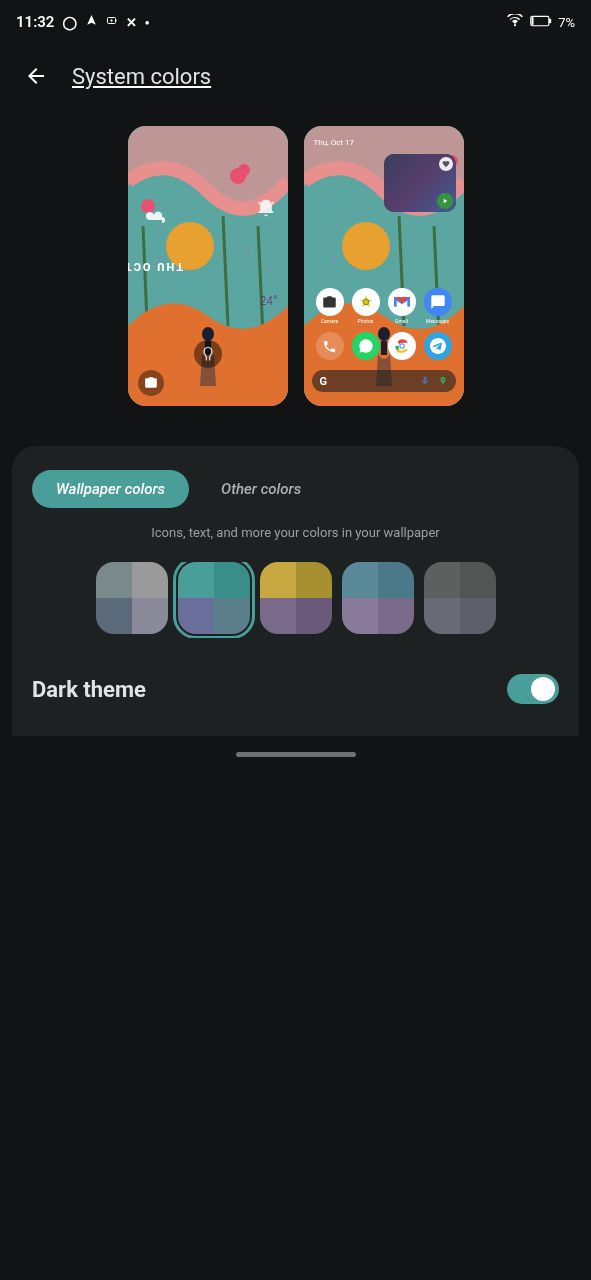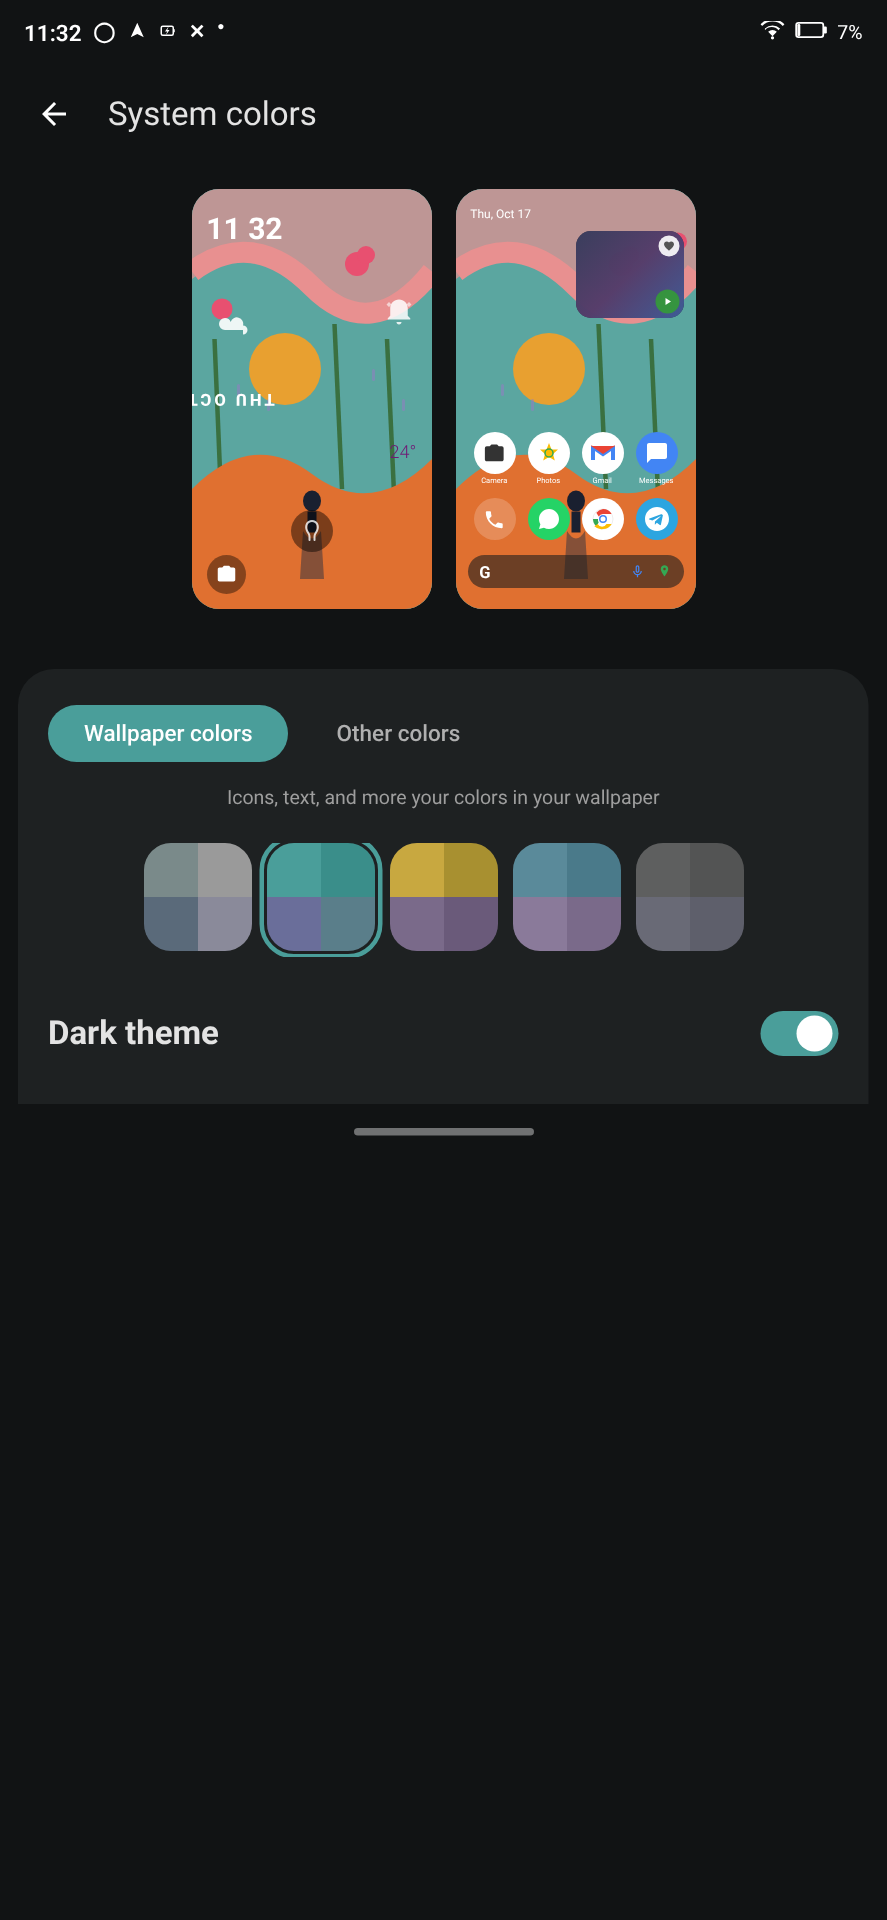--- a/index.html
+++ b/index.html
@@ -18,38 +18,40 @@
     .status-bar {
       display: flex;
       justify-content: space-between;
       align-items: center;
       padding: 8px 16px;
       height: 44px;
     }
 
     .status-left {
       display: flex;
+      align-items: center;
       gap: 8px;
       font-size: 15px;
       font-weight: 600;
     }
 
     .status-right {
       display: flex;
       align-items: center;
       gap: 6px;
       font-size: 13px;
     }
 
     
     .header {
       display: flex;
       align-items: center;
       padding: 12px 16px 20px 16px;
       gap: 16px;
+      text-decoration: underline;
     }
 
     .back-button {
       width: 40px;
       height: 40px;
       display: flex;
       align-items: center;
       justify-content: center;
       cursor: pointer;
     }
@@ -89,20 +91,21 @@
       border-radius: 24px 24px 0 0;
       margin: 0 12px;
       padding: 24px 20px;
     }
 
     
     .tabs-row {
       display: flex;
       gap: 8px;
       margin-bottom: 16px;
+      font-style: italic;
     }
 
     .tab {
       padding: 10px 24px;
       border-radius: 50px;
       font-size: 15px;
       cursor: pointer;
       font-weight: 500;
     }
 
@@ -287,21 +290,20 @@
       <rect x="50" y="140" width="2" height="8" rx="1" fill="#9080c0" opacity="0.6"></rect>
       <rect x="120" y="120" width="2" height="8" rx="1" fill="#9080c0" opacity="0.6"></rect>
       <rect x="140" y="140" width="2" height="8" rx="1" fill="#9080c0" opacity="0.6"></rect>
 
       <ellipse cx="80" cy="208" rx="6" ry="7" fill="#1a2030"></ellipse>
       <rect x="77" y="215" width="6" height="14" fill="#1a2030"></rect>
 
       <path d="M74 228 Q80 238 86 228 L88 260 L72 260 Z" fill="#2a3040" opacity="0.5"></path>
     </svg>
     <div class="phone-preview-content">
-      <div style="font-size:20px; font-weight:700; color:white; margin-top:4px;">11 32</div>
 
       <div style="position:absolute; left:16px; top:84px;">
         <svg width="24" height="16" viewBox="0 0 24 16" fill="white" opacity="0.9">
           <path d="M18 10H6a4 4 0 0 1 0-8 4 4 0 0 1 3.8 2.7A3 3 0 0 1 18 7a3 3 0 0 1 0 6z"></path>
         </svg>
       </div>
 
       <div style="position:absolute; right:12px; top:72px;">
         <svg width="20" height="20" viewBox="0 0 24 24" fill="white" opacity="0.85">
           <path d="M12 2C8.1 2 5 5.1 5 9v6l-2 2v1h18v-1l-2-2V9c0-3.9-3.1-7-7-7zm0 20c1.1 0 2-.9 2-2h-4c0 1.1.9 2 2 2z"></path>

